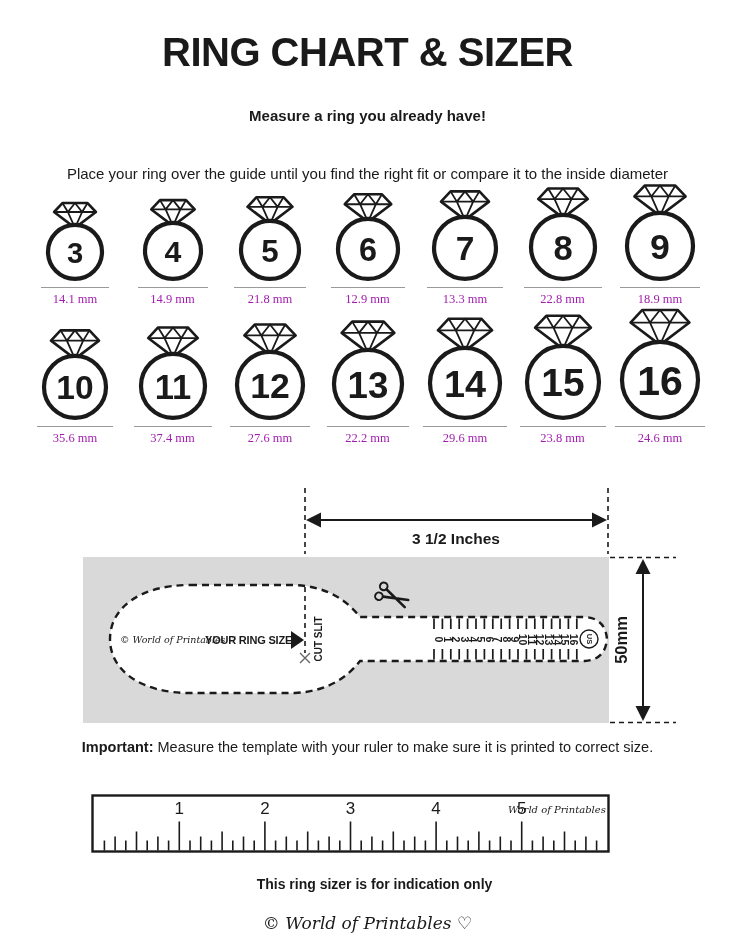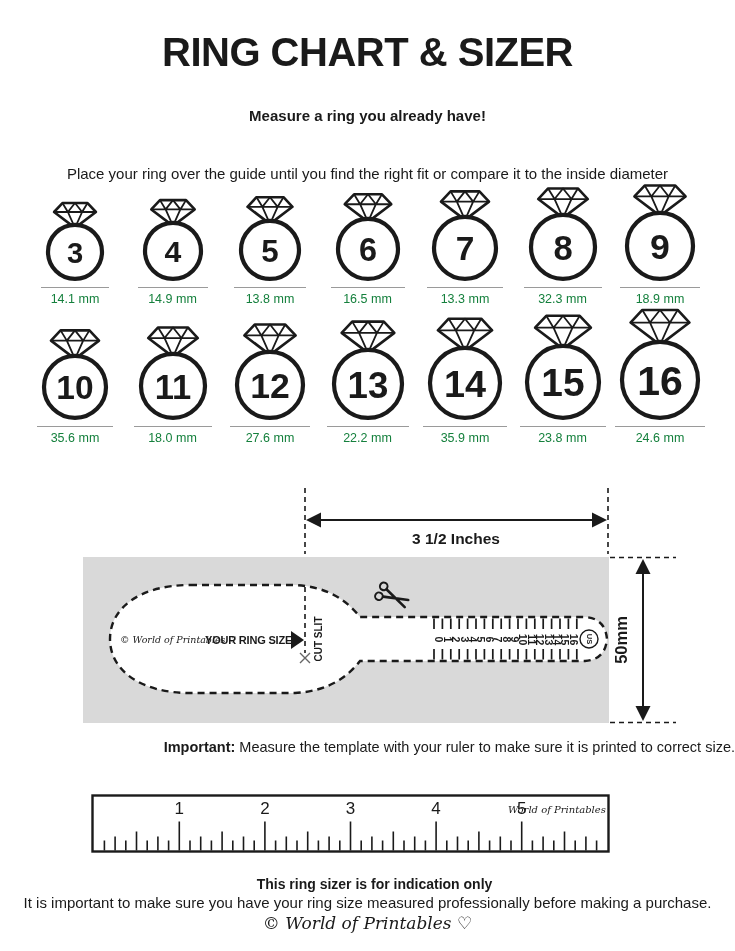--- a/index.html
+++ b/index.html
@@ -12,26 +12,26 @@
   .title{top:30px; font-size:40px; font-weight:bold; letter-spacing:-0.5px;}
   .sub-bold{top:107px; font-size:15px; font-weight:bold;}
   .sub-text{top:120px; font-size:15px;margin-top:45px;}
 
   .ring-row{display:flex; justify-content:space-between; left:27px; width:681px;}
   .ring-row-1{top:176px;}
   .ring-row-2{top:300px;}
   .ring-item{display:flex; flex-direction:column; align-items:center; width:96px;}
   .ring-icon-wrap{display:flex; align-items:flex-end; justify-content:center;}
   .ring-underline{border-top:1px solid var(--underline); margin-top:5px;}
-  .ring-mm{font-size:12.5px; margin-top:4px; color:#15803d;}
+  .ring-mm{font-size:12.5px; margin-top:4px; color:#a21caf;font-family:Liberation Serif, serif;}
 
   svg{color:var(--ink); display:block;}
   .sizer-svg{top:480px; left:0;}
 
-  .important{top:739px; font-size:14.5px;text-align:right;}
+  .important{top:739px; font-size:14.5px;}
   .important b{font-weight:bold;}
 
   .ruler-svg{top:794px; left:91px;}
 
   .foot-bold{top:876px; font-size:14px; font-weight:bold;margin-left:7px;}
   .foot-text{top:894px; font-size:15px;}
   .brand-script{font-family:"DejaVu Serif", serif; font-style:italic;}
   .foot-brand{top:913px; font-size:17px;}
 </style>
 </head>
@@ -71,33 +71,33 @@
       <div class="ring-item">
         <div class="ring-icon-wrap" style="height: 106px;">
           <svg width="96" height="94" viewBox="0 0 96 94" style="color: var(--ink);">
             <path d="M34.515,9.219999999999999 L61.485,9.219999999999999 L70.475,18.824799999999996 L48,35.9 L25.525,18.824799999999996 Z" fill="none" stroke="currentColor" stroke-width="2.6" stroke-linejoin="round"></path>
             <path d="M25.525,18.824799999999996 L70.475,18.824799999999996 M34.515,9.219999999999999 L40.3585,18.824799999999996 L48,9.219999999999999 L55.6415,18.824799999999996 L61.485,9.219999999999999 M40.3585,18.824799999999996 L48,35.9 M55.6415,18.824799999999996 L48,35.9" fill="none" stroke="currentColor" stroke-width="1.8" stroke-linejoin="round"></path>
             <circle cx="48" cy="61.9" r="29" fill="#fff" stroke="currentColor" stroke-width="4.2"></circle>
             <text x="48" y="73.5" text-anchor="middle" font-size="31.3" font-weight="bold" fill="currentColor">5</text>
           </svg>
         </div>
         <div class="ring-underline" style="width: 72px;"></div>
-        <div class="ring-mm">13.8 mm</div>
+        <div class="ring-mm">21.8 mm</div>
       </div>
       <div class="ring-item">
         <div class="ring-icon-wrap" style="height: 106px;">
           <svg width="96" height="97" viewBox="0 0 96 97" style="color: var(--ink);">
             <path d="M34.05,9.300000000000004 L61.95,9.300000000000004 L71.25,19.236000000000004 L48,36.900000000000006 L24.75,19.236000000000004 Z" fill="none" stroke="currentColor" stroke-width="2.6" stroke-linejoin="round"></path>
             <path d="M24.75,19.236000000000004 L71.25,19.236000000000004 M34.05,9.300000000000004 L40.095,19.236000000000004 L48,9.300000000000004 L55.905,19.236000000000004 L61.95,9.300000000000004 M40.095,19.236000000000004 L48,36.900000000000006 M55.905,19.236000000000004 L48,36.900000000000006" fill="none" stroke="currentColor" stroke-width="1.8" stroke-linejoin="round"></path>
             <circle cx="48" cy="63.900000000000006" r="30" fill="#fff" stroke="currentColor" stroke-width="4.2"></circle>
             <text x="48" y="75.9" text-anchor="middle" font-size="32.4" font-weight="bold" fill="currentColor">6</text>
           </svg>
         </div>
         <div class="ring-underline" style="width: 74px;"></div>
-        <div class="ring-mm">16.5 mm</div>
+        <div class="ring-mm">12.9 mm</div>
       </div>
       <div class="ring-item">
         <div class="ring-icon-wrap" style="height: 106px;">
           <svg width="96" height="100" viewBox="0 0 96 100" style="color: var(--ink);">
             <path d="M33.585,9.380000000000006 L62.415,9.380000000000006 L72.025,19.647200000000005 L48,37.900000000000006 L23.974999999999998,19.647200000000005 Z" fill="none" stroke="currentColor" stroke-width="2.6" stroke-linejoin="round"></path>
             <path d="M23.974999999999998,19.647200000000005 L72.025,19.647200000000005 M33.585,9.380000000000006 L39.8315,19.647200000000005 L48,9.380000000000006 L56.1685,19.647200000000005 L62.415,9.380000000000006 M39.8315,19.647200000000005 L48,37.900000000000006 M56.1685,19.647200000000005 L48,37.900000000000006" fill="none" stroke="currentColor" stroke-width="1.8" stroke-linejoin="round"></path>
             <circle cx="48" cy="65.9" r="31" fill="#fff" stroke="currentColor" stroke-width="4.2"></circle>
             <text x="48" y="78.30000000000001" text-anchor="middle" font-size="33.5" font-weight="bold" fill="currentColor">7</text>
           </svg>
         </div>
@@ -107,21 +107,21 @@
       <div class="ring-item">
         <div class="ring-icon-wrap" style="height: 106px;">
           <svg width="96" height="103" viewBox="0 0 96 103" style="color: var(--ink);">
             <path d="M33.120000000000005,9.460000000000004 L62.879999999999995,9.460000000000004 L72.8,20.058400000000006 L48,38.900000000000006 L23.2,20.058400000000006 Z" fill="none" stroke="currentColor" stroke-width="2.6" stroke-linejoin="round"></path>
             <path d="M23.2,20.058400000000006 L72.8,20.058400000000006 M33.120000000000005,9.460000000000004 L39.568,20.058400000000006 L48,9.460000000000004 L56.432,20.058400000000006 L62.879999999999995,9.460000000000004 M39.568,20.058400000000006 L48,38.900000000000006 M56.432,20.058400000000006 L48,38.900000000000006" fill="none" stroke="currentColor" stroke-width="1.8" stroke-linejoin="round"></path>
             <circle cx="48" cy="67.9" r="32" fill="#fff" stroke="currentColor" stroke-width="4.2"></circle>
             <text x="48" y="80.7" text-anchor="middle" font-size="34.6" font-weight="bold" fill="currentColor">8</text>
           </svg>
         </div>
         <div class="ring-underline" style="width: 78px;"></div>
-        <div class="ring-mm">32.3 mm</div>
+        <div class="ring-mm">22.8 mm</div>
       </div>
       <div class="ring-item">
         <div class="ring-icon-wrap" style="height: 106px;">
           <svg width="96" height="106" viewBox="0 0 96 106" style="color: var(--ink);">
             <path d="M32.655,9.540000000000003 L63.345,9.540000000000003 L73.575,20.469600000000003 L48,39.900000000000006 L22.425,20.469600000000003 Z" fill="none" stroke="currentColor" stroke-width="2.6" stroke-linejoin="round"></path>
             <path d="M22.425,20.469600000000003 L73.575,20.469600000000003 M32.655,9.540000000000003 L39.3045,20.469600000000003 L48,9.540000000000003 L56.6955,20.469600000000003 L63.345,9.540000000000003 M39.3045,20.469600000000003 L48,39.900000000000006 M56.6955,20.469600000000003 L48,39.900000000000006" fill="none" stroke="currentColor" stroke-width="1.8" stroke-linejoin="round"></path>
             <circle cx="48" cy="69.9" r="33" fill="#fff" stroke="currentColor" stroke-width="4.2"></circle>
             <text x="48" y="83.10000000000001" text-anchor="middle" font-size="35.6" font-weight="bold" fill="currentColor">9</text>
           </svg>
         </div>
@@ -145,21 +145,21 @@
       <div class="ring-item">
         <div class="ring-icon-wrap" style="height: 121px;">
           <svg width="96" height="103" viewBox="0 0 96 103" style="color: var(--ink);">
             <path d="M33.120000000000005,9.460000000000004 L62.879999999999995,9.460000000000004 L72.8,20.058400000000006 L48,38.900000000000006 L23.2,20.058400000000006 Z" fill="none" stroke="currentColor" stroke-width="2.6" stroke-linejoin="round"></path>
             <path d="M23.2,20.058400000000006 L72.8,20.058400000000006 M33.120000000000005,9.460000000000004 L39.568,20.058400000000006 L48,9.460000000000004 L56.432,20.058400000000006 L62.879999999999995,9.460000000000004 M39.568,20.058400000000006 L48,38.900000000000006 M56.432,20.058400000000006 L48,38.900000000000006" fill="none" stroke="currentColor" stroke-width="1.8" stroke-linejoin="round"></path>
             <circle cx="48" cy="67.9" r="32" fill="#fff" stroke="currentColor" stroke-width="4.2"></circle>
             <text x="48" y="80.7" text-anchor="middle" font-size="34.6" font-weight="bold" fill="currentColor">11</text>
           </svg>
         </div>
         <div class="ring-underline" style="width: 78px;"></div>
-        <div class="ring-mm">18.0 mm</div>
+        <div class="ring-mm">37.4 mm</div>
       </div>
       <div class="ring-item">
         <div class="ring-icon-wrap" style="height: 121px;">
           <svg width="96" height="106" viewBox="0 0 96 106" style="color: var(--ink);">
             <path d="M32.655,9.540000000000003 L63.345,9.540000000000003 L73.575,20.469600000000003 L48,39.900000000000006 L22.425,20.469600000000003 Z" fill="none" stroke="currentColor" stroke-width="2.6" stroke-linejoin="round"></path>
             <path d="M22.425,20.469600000000003 L73.575,20.469600000000003 M32.655,9.540000000000003 L39.3045,20.469600000000003 L48,9.540000000000003 L56.6955,20.469600000000003 L63.345,9.540000000000003 M39.3045,20.469600000000003 L48,39.900000000000006 M56.6955,20.469600000000003 L48,39.900000000000006" fill="none" stroke="currentColor" stroke-width="1.8" stroke-linejoin="round"></path>
             <circle cx="48" cy="69.9" r="33" fill="#fff" stroke="currentColor" stroke-width="4.2"></circle>
             <text x="48" y="83.10000000000001" text-anchor="middle" font-size="35.6" font-weight="bold" fill="currentColor">12</text>
           </svg>
         </div>
@@ -181,21 +181,21 @@
       <div class="ring-item">
         <div class="ring-icon-wrap" style="height: 121px;">
           <svg width="96" height="112" viewBox="0 0 96 112" style="color: var(--ink);">
             <path d="M31.725,9.700000000000003 L64.275,9.700000000000003 L75.125,21.292 L48,41.900000000000006 L20.875,21.292 Z" fill="none" stroke="currentColor" stroke-width="2.6" stroke-linejoin="round"></path>
             <path d="M20.875,21.292 L75.125,21.292 M31.725,9.700000000000003 L38.7775,21.292 L48,9.700000000000003 L57.2225,21.292 L64.275,9.700000000000003 M38.7775,21.292 L48,41.900000000000006 M57.2225,21.292 L48,41.900000000000006" fill="none" stroke="currentColor" stroke-width="1.8" stroke-linejoin="round"></path>
             <circle cx="48" cy="73.9" r="35" fill="#fff" stroke="currentColor" stroke-width="4.2"></circle>
             <text x="48" y="87.9" text-anchor="middle" font-size="37.8" font-weight="bold" fill="currentColor">14</text>
           </svg>
         </div>
         <div class="ring-underline" style="width: 84px;"></div>
-        <div class="ring-mm">35.9 mm</div>
+        <div class="ring-mm">29.6 mm</div>
       </div>
       <div class="ring-item">
         <div class="ring-icon-wrap" style="height: 121px;">
           <svg width="96" height="115" viewBox="0 0 96 115" style="color: var(--ink);">
             <path d="M31.259999999999998,9.780000000000001 L64.74000000000001,9.780000000000001 L75.9,21.703200000000002 L48,42.900000000000006 L20.099999999999998,21.703200000000002 Z" fill="none" stroke="currentColor" stroke-width="2.6" stroke-linejoin="round"></path>
             <path d="M20.099999999999998,21.703200000000002 L75.9,21.703200000000002 M31.259999999999998,9.780000000000001 L38.513999999999996,21.703200000000002 L48,9.780000000000001 L57.486000000000004,21.703200000000002 L64.74000000000001,9.780000000000001 M38.513999999999996,21.703200000000002 L48,42.900000000000006 M57.486000000000004,21.703200000000002 L48,42.900000000000006" fill="none" stroke="currentColor" stroke-width="1.8" stroke-linejoin="round"></path>
             <circle cx="48" cy="75.9" r="36" fill="#fff" stroke="currentColor" stroke-width="4.2"></circle>
             <text x="48" y="90.30000000000001" text-anchor="middle" font-size="38.9" font-weight="bold" fill="currentColor">15</text>
           </svg>
         </div>
@@ -353,16 +353,15 @@
         <text x="88.3" y="20" text-anchor="middle" font-size="17" fill="currentColor">1</text>
         <text x="173.89999999999998" y="20" text-anchor="middle" font-size="17" fill="currentColor">2</text>
         <text x="259.49999999999994" y="20" text-anchor="middle" font-size="17" fill="currentColor">3</text>
         <text x="345.09999999999997" y="20" text-anchor="middle" font-size="17" fill="currentColor">4</text>
         <text x="430.7" y="20" text-anchor="middle" font-size="17" fill="currentColor">5</text>
       </g>
     <text class="brand-script" x="472" y="19" font-size="10" text-anchor="middle" fill="currentColor">World of Printables ♡</text>
   </svg>
 
   <div class="abs center foot-bold">This ring sizer is for indication only</div>
-  <div class="abs center foot-text">It is important to make sure you have your ring size measured professionally before making a purchase.</div>
   <div class="abs center foot-brand brand-script">© World of Printables ♡</div>
 
 </div>
 
 </body></html>

